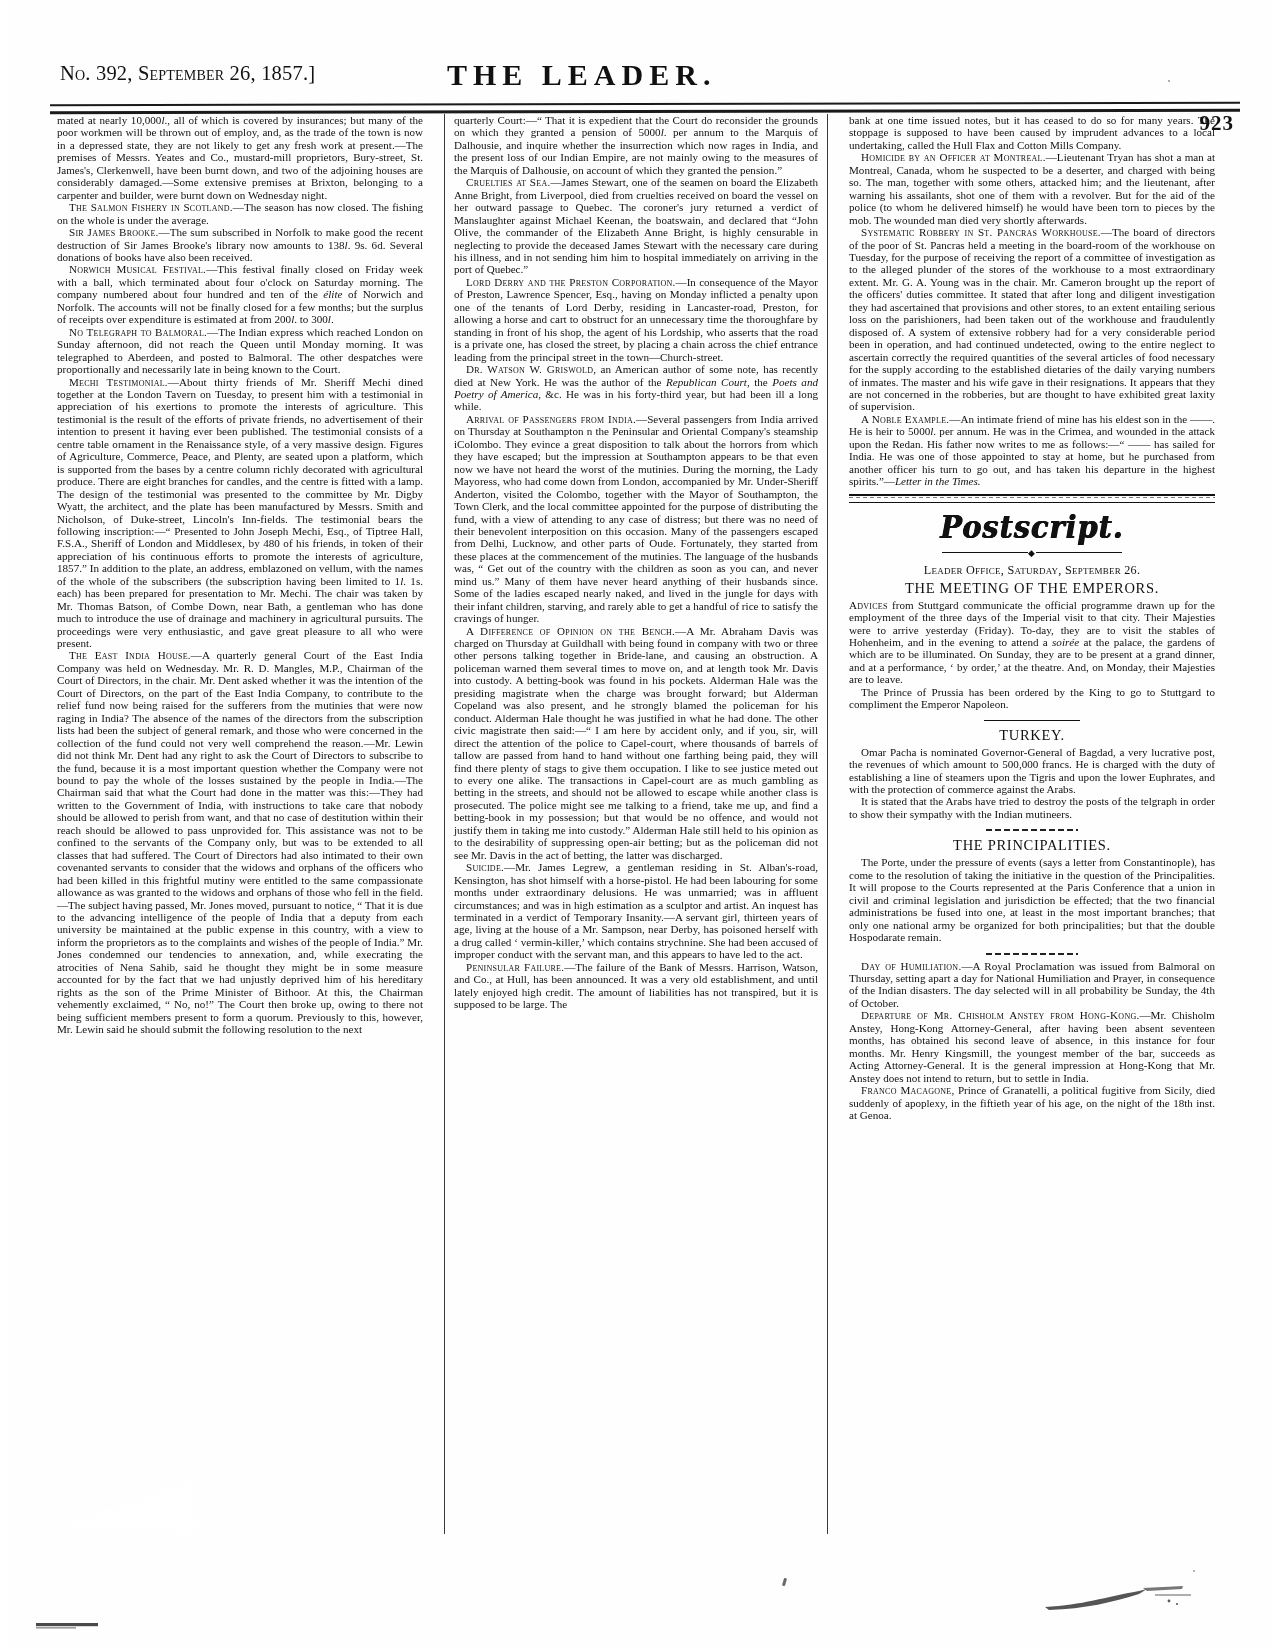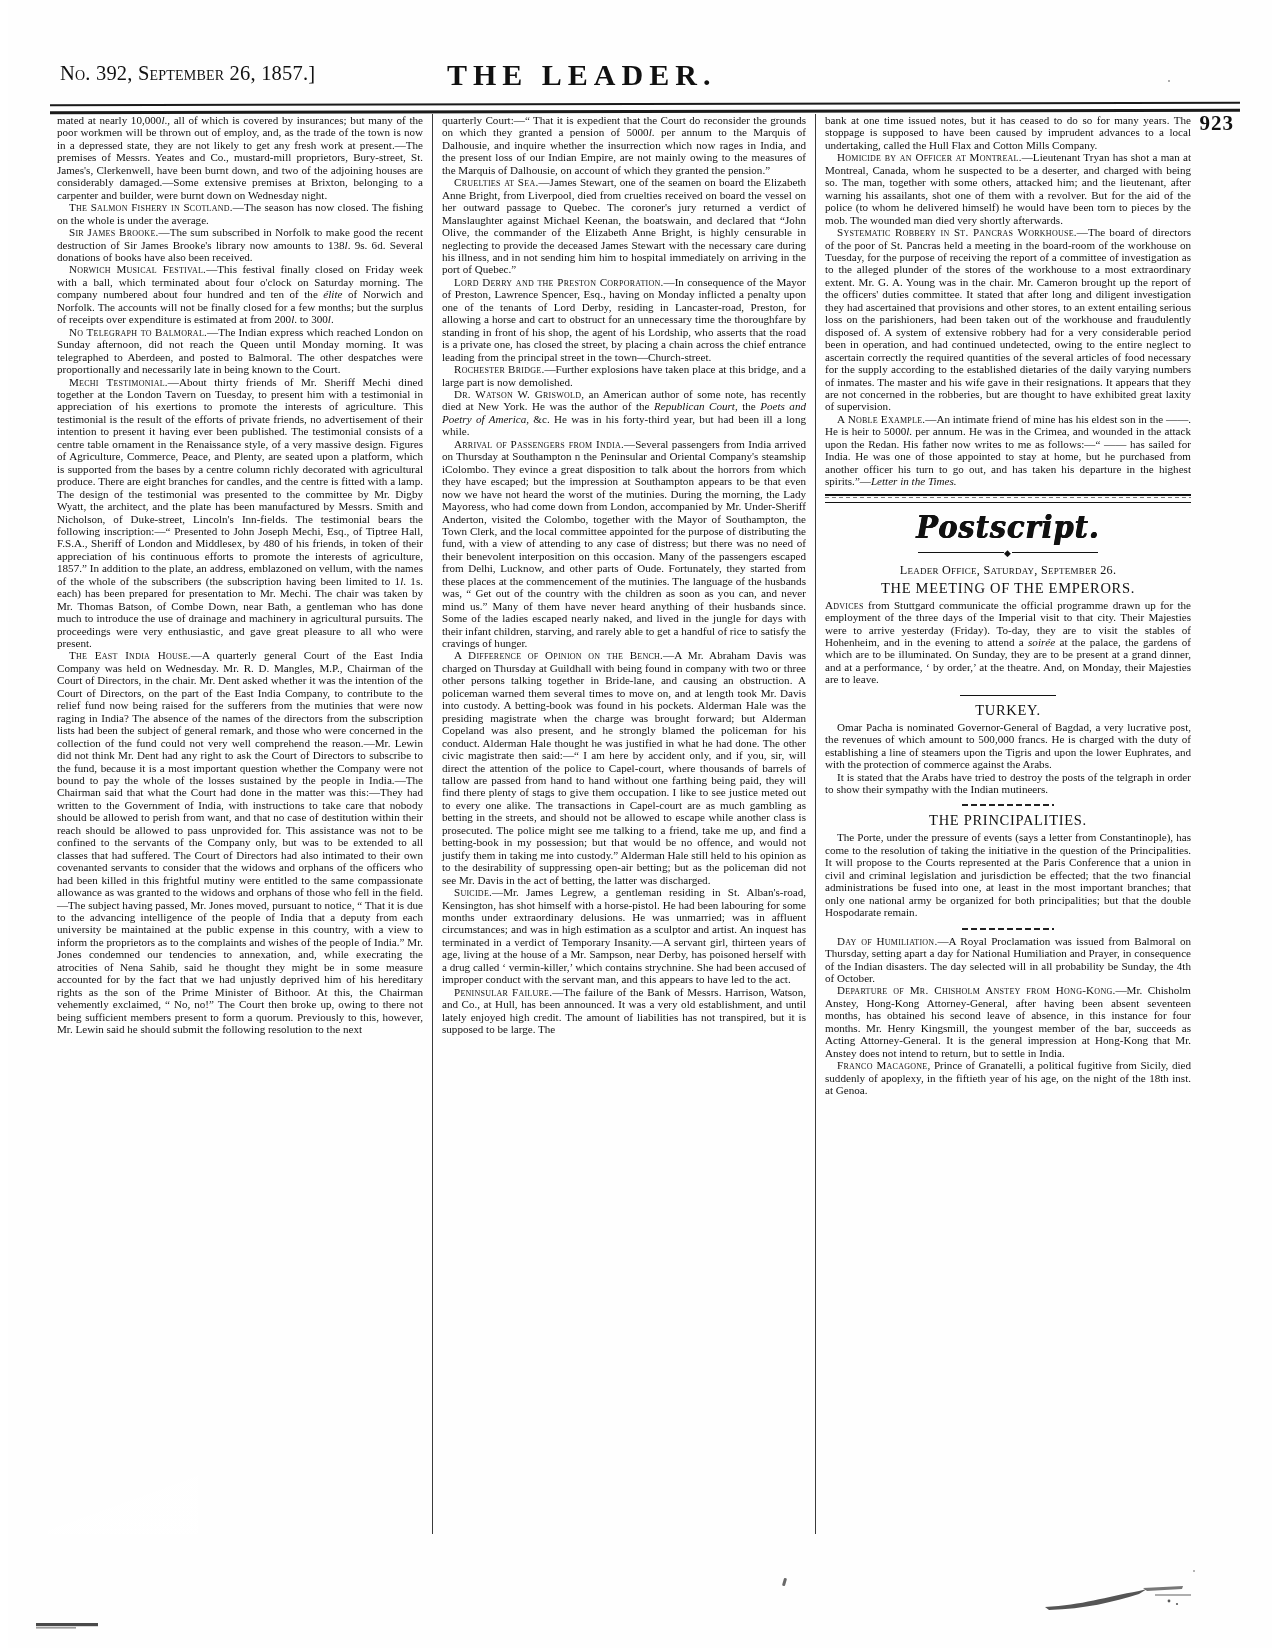--- a/index.html
+++ b/index.html
@@ -72,21 +72,21 @@
   }
 
   
   .cols {
     position: absolute;
     left: 40px;
     top: 114px;
     width: 1196px;
     height: 1420px;
     display: flex;
-    gap: 0px;
+    gap: 12px;
   }
   .col {
     width: 384px;
     padding: 0 9px;
     box-sizing: border-box;
     font-size: 11.1px;
     line-height: 12.45px;
     text-align: justify;
     text-justify: inter-word;
     overflow: hidden;
@@ -219,21 +219,20 @@
         <p><span class="sc">Mechi Testimonial.</span>—About thirty friends of Mr. Sheriff Mechi dined together at the London Tavern on Tuesday, to present him with a testimonial in appreciation of his exertions to promote the interests of agriculture. This testimonial is the result of the efforts of private friends, no advertisement of their intention to present it having ever been published. The testimonial consists of a centre table ornament in the Renaissance style, of a very massive design. Figures of Agriculture, Commerce, Peace, and Plenty, are seated upon a platform, which is supported from the bases by a centre column richly decorated with agricultural produce. There are eight branches for candles, and the centre is fitted with a lamp. The design of the testimonial was presented to the committee by Mr. Digby Wyatt, the architect, and the plate has been manufactured by Messrs. Smith and Nicholson, of Duke-street, Lincoln's Inn-fields. The testimonial bears the following inscription:—“ Presented to John Joseph Mechi, Esq., of Tiptree Hall, F.S.A., Sheriff of London and Middlesex, by 480 of his friends, in token of their appreciation of his continuous efforts to promote the interests of agriculture, 1857.” In addition to the plate, an address, emblazoned on vellum, with the names of the whole of the subscribers (the subscription having been limited to 1<i>l</i>. 1s. each) has been prepared for presentation to Mr. Mechi. The chair was taken by Mr. Thomas Batson, of Combe Down, near Bath, a gentleman who has done much to introduce the use of drainage and machinery in agricultural pursuits. The proceedings were very enthusiastic, and gave great pleasure to all who were present.</p>
         <p><span class="sc">The East India House.</span>—A quarterly general Court of the East India Company was held on Wednesday. Mr. R. D. Mangles, M.P., Chairman of the Court of Directors, in the chair. Mr. Dent asked whether it was the intention of the Court of Directors, on the part of the East India Company, to contribute to the relief fund now being raised for the sufferers from the mutinies that were now raging in India? The absence of the names of the directors from the subscription lists had been the subject of general remark, and those who were concerned in the collection of the fund could not very well comprehend the reason.—Mr. Lewin did not think Mr. Dent had any right to ask the Court of Directors to subscribe to the fund, because it is a most important question whether the Company were not bound to pay the whole of the losses sustained by the people in India.—The Chairman said that what the Court had done in the matter was this:—They had written to the Government of India, with instructions to take care that nobody should be allowed to perish from want, and that no case of destitution within their reach should be allowed to pass unprovided for. This assistance was not to be confined to the servants of the Company only, but was to be extended to all classes that had suffered. The Court of Directors had also intimated to their own covenanted servants to consider that the widows and orphans of the officers who had been killed in this frightful mutiny were entitled to the same compassionate allowance as was granted to the widows and orphans of those who fell in the field.—The subject having passed, Mr. Jones moved, pursuant to notice, “ That it is due to the advancing intelligence of the people of India that a deputy from each university be maintained at the public expense in this country, with a view to inform the proprietors as to the complaints and wishes of the people of India.” Mr. Jones condemned our tendencies to annexation, and, while execrating the atrocities of Nena Sahib, said he thought they might be in some measure accounted for by the fact that we had unjustly deprived him of his hereditary rights as the son of the Prime Minister of Bithoor. At this, the Chairman vehemently exclaimed, “ No, no!” The Court then broke up, owing to there not being sufficient members present to form a quorum. Previously to this, however, Mr. Lewin said he should submit the following resolution to the next</p>
         <div style="position: absolute; left: 0px; right: 0px; bottom: 0px; height: 190px; pointer-events: none; background: linear-gradient(rgba(255, 255, 255, 0) 0%, rgba(255, 255, 255, 0.08) 35%, rgba(255, 255, 255, 0.3) 70%, rgba(255, 255, 255, 0.4) 100%);"></div>
         <div style="position: absolute; left: 0px; width: 150px; bottom: 0px; height: 150px; pointer-events: none; background: linear-gradient(160deg, rgba(255, 255, 255, 0) 0%, rgba(255, 255, 255, 0.45) 60%, rgba(255, 255, 255, 0.62) 100%);"></div>
       </div>
 
     <div class="col c2" id="col2">
         <p class="noind">quarterly Court:—“ That it is expedient that the Court do reconsider the grounds on which they granted a pension of 5000<i>l</i>. per annum to the Marquis of Dalhousie, and inquire whether the insurrection which now rages in India, and the present loss of our Indian Empire, are not mainly owing to the measures of the Marquis of Dalhousie, on account of which they granted the pension.”</p>
         <p><span class="sc">Cruelties at Sea.</span>—James Stewart, one of the seamen on board the Elizabeth Anne Bright, from Liverpool, died from cruelties received on board the vessel on her outward passage to Quebec. The coroner's jury returned a verdict of Manslaughter against Michael Keenan, the boatswain, and declared that “John Olive, the commander of the Elizabeth Anne Bright, is highly censurable in neglecting to provide the deceased James Stewart with the necessary care during his illness, and in not sending him him to hospital immediately on arriving in the port of Quebec.”</p>
         <p><span class="sc">Lord Derry and the Preston Corporation.</span>—In consequence of the Mayor of Preston, Lawrence Spencer, Esq., having on Monday inflicted a penalty upon one of the tenants of Lord Derby, residing in Lancaster-road, Preston, for allowing a horse and cart to obstruct for an unnecessary time the thoroughfare by standing in front of his shop, the agent of his Lordship, who asserts that the road is a private one, has closed the street, by placing a chain across the chief entrance leading from the principal street in the town—Church-street.</p>
-        <p><span class="sc">Rochester Bridge.</span>—Further explosions have taken place at this bridge, and a large part is now demolished.</p>
         <p><span class="sc">Dr. Watson W. Griswold,</span> an American author of some note, has recently died at New York. He was the author of the <i>Republican Court</i>, the <i>Poets and Poetry of America</i>, &amp;c. He was in his forty-third year, but had been ill a long while.</p>
         <p><span class="sc">Arrival of Passengers from India.</span>—Several passengers from India arrived on Thursday at Southampton n the Peninsular and Oriental Company's steamship iColombo. They evince a great disposition to talk about the horrors from which they have escaped; but the impression at Southampton appears to be that even now we have not heard the worst of the mutinies. During the morning, the Lady Mayoress, who had come down from London, accompanied by Mr. Under-Sheriff Anderton, visited the Colombo, together with the Mayor of Southampton, the Town Clerk, and the local committee appointed for the purpose of distributing the fund, with a view of attending to any case of distress; but there was no need of their benevolent interposition on this occasion. Many of the passengers escaped from Delhi, Lucknow, and other parts of Oude. Fortunately, they started from these places at the commencement of the mutinies. The language of the husbands was, “ Get out of the country with the children as soon as you can, and never mind us.” Many of them have never heard anything of their husbands since. Some of the ladies escaped nearly naked, and lived in the jungle for days with their infant children, starving, and rarely able to get a handful of rice to satisfy the cravings of hunger.</p>
         <p><span class="sc">A Difference of Opinion on the Bench.</span>—A Mr. Abraham Davis was charged on Thursday at Guildhall with being found in company with two or three other persons talking together in Bride-lane, and causing an obstruction. A policeman warned them several times to move on, and at length took Mr. Davis into custody. A betting-book was found in his pockets. Alderman Hale was the presiding magistrate when the charge was brought forward; but Alderman Copeland was also present, and he strongly blamed the policeman for his conduct. Alderman Hale thought he was justified in what he had done. The other civic magistrate then said:—“ I am here by accident only, and if you, sir, will direct the attention of the police to Capel-court, where thousands of barrels of tallow are passed from hand to hand without one farthing being paid, they will find there plenty of stags to give them occupation. I like to see justice meted out to every one alike. The transactions in Capel-court are as much gambling as betting in the streets, and should not be allowed to escape while another class is prosecuted. The police might see me talking to a friend, take me up, and find a betting-book in my possession; but that would be no offence, and would not justify them in taking me into custody.” Alderman Hale still held to his opinion as to the desirability of suppressing open-air betting; but as the policeman did not see Mr. Davis in the act of betting, the latter was discharged.</p>
         <p><span class="sc">Suicide.</span>—Mr. James Legrew, a gentleman residing in St. Alban's-road, Kensington, has shot himself with a horse-pistol. He had been labouring for some months under extraordinary delusions. He was unmarried; was in affluent circumstances; and was in high estimation as a sculptor and artist. An inquest has terminated in a verdict of Temporary Insanity.—A servant girl, thirteen years of age, living at the house of a Mr. Sampson, near Derby, has poisoned herself with a drug called ‘ vermin-killer,’ which contains strychnine. She had been accused of improper conduct with the servant man, and this appears to have led to the act.</p>
         <p><span class="sc">Peninsular Failure.</span>—The failure of the Bank of Messrs. Harrison, Watson, and Co., at Hull, has been announced. It was a very old establishment, and until lately enjoyed high credit. The amount of liabilities has not transpired, but it is supposed to be large. The</p>
       </div>
 
     <div class="col c3" id="col3">
       <div id="col3top">
           <p class="noind">bank at one time issued notes, but it has ceased to do so for many years. The stoppage is supposed to have been caused by imprudent advances to a local undertaking, called the Hull Flax and Cotton Mills Company.</p>
@@ -245,20 +244,21 @@
       <div class="ps-wrap">
         <div class="ps-rule-top"></div>
         <div class="ps-title">Postscript.</div>
         <div class="ps-orn"><i></i><span>◆</span><i></i></div>
         <div class="ps-dateline">
           <span class="sc">Leader Office, Saturday, September 26.</span>
         </div>
         <div id="ps-sections">
             <div class="sec-head">THE MEETING OF THE EMPERORS.</div>
             <p class="noind"><span class="sc">Advices</span> from Stuttgard communicate the official programme drawn up for the employment of the three days of the Imperial visit to that city. Their Majesties were to arrive yesterday (Friday). To-day, they are to visit the stables of Hohenheim, and in the evening to attend a <i>soirée</i> at the palace, the gardens of which are to be illuminated. On Sunday, they are to be present at a grand dinner, and at a performance, ‘ by order,’ at the theatre. And, on Monday, their Majesties are to leave.</p>
+            <p>The Prince of Prussia has been ordered by the King to go to Stuttgard to compliment the Emperor Napoleon.</p>
             <div class="short-rule"></div>
             <div class="sec-head">TURKEY.</div>
             <p>Omar Pacha is nominated Governor-General of Bagdad, a very lucrative post, the revenues of which amount to 500,000 francs. He is charged with the duty of establishing a line of steamers upon the Tigris and upon the lower Euphrates, and with the protection of commerce against the Arabs.</p>
             <p>It is stated that the Arabs have tried to destroy the posts of the telgraph in order to show their sympathy with the Indian mutineers.</p>
             <div class="short-rule dash"></div>
             <div class="sec-head">THE PRINCIPALITIES.</div>
             <p>The Porte, under the pressure of events (says a letter from Constantinople), has come to the resolution of taking the initiative in the question of the Principalities. It will propose to the Courts represented at the Paris Conference that a union in civil and criminal legislation and jurisdiction be effected; that the two financial administrations be fused into one, at least in the most important branches; that only one national army be organized for both principalities; but that the double Hospodarate remain.</p>
             <div class="short-rule dash"></div>
             <p><span class="sc">Day of Humiliation.</span>—A Royal Proclamation was issued from Balmoral on Thursday, setting apart a day for National Humiliation and Prayer, in consequence of the Indian disasters. The day selected will in all probability be Sunday, the 4th of October.</p>
             <p><span class="sc">Departure of Mr. Chisholm Anstey from Hong-Kong.</span>—Mr. Chisholm Anstey, Hong-Kong Attorney-General, after having been absent seventeen months, has obtained his second leave of absence, in this instance for four months. Mr. Henry Kingsmill, the youngest member of the bar, succeeds as Acting Attorney-General. It is the general impression at Hong-Kong that Mr. Anstey does not intend to return, but to settle in India.</p>

